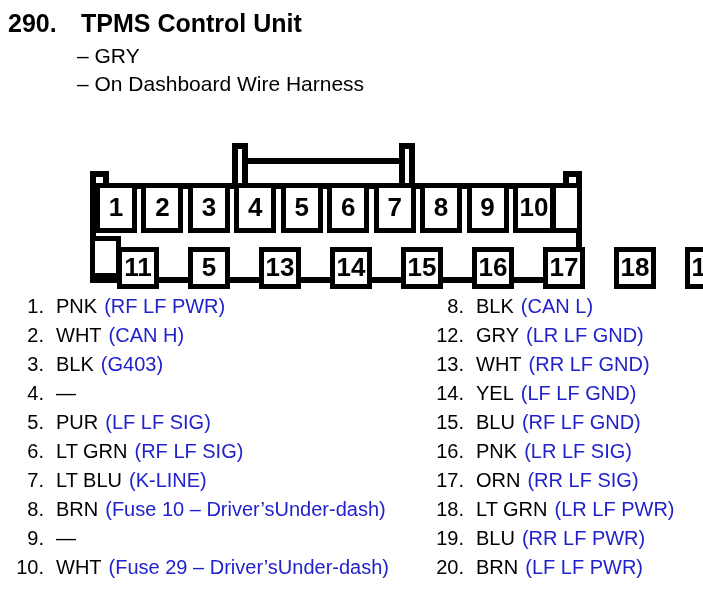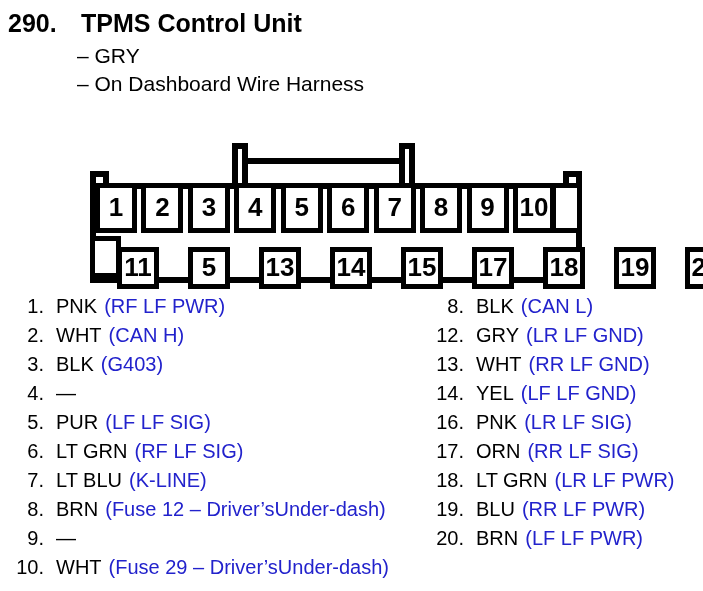--- a/index.html
+++ b/index.html
@@ -101,20 +101,21 @@
         <div class="cell cell-bottom">11</div>
 
         <div class="cell cell-bottom">5</div>
 
         <div class="cell cell-bottom">13</div>
 
         <div class="cell cell-bottom">14</div>
 
         <div class="cell cell-bottom">15</div>
 
+        <div class="cell cell-bottom">16</div>
 
         <div class="cell cell-bottom">17</div>
 
         <div class="cell cell-bottom">18</div>
 
         <div class="cell cell-bottom">19</div>
 
         <div class="cell cell-bottom">20</div>
       </div>
     <div class="blank-cell blank-top-right"></div>
@@ -130,37 +131,38 @@
       <div class="pin-row"><span class="pin-num">3.</span><span class="pin-wire">BLK</span><span class="pin-signal">(G403)</span></div>
 
       <div class="pin-row"><span class="pin-num">4.</span><span class="pin-wire">—</span><span class="pin-signal"></span></div>
 
       <div class="pin-row"><span class="pin-num">5.</span><span class="pin-wire">PUR</span><span class="pin-signal">(LF LF SIG)</span></div>
 
       <div class="pin-row"><span class="pin-num">6.</span><span class="pin-wire">LT GRN</span><span class="pin-signal">(RF LF SIG)</span></div>
 
       <div class="pin-row"><span class="pin-num">7.</span><span class="pin-wire">LT BLU</span><span class="pin-signal">(K-LINE)</span></div>
 
-      <div class="pin-row"><span class="pin-num">8.</span><span class="pin-wire">BRN</span><span class="pin-signal">(Fuse 12 – Driver’sUnder-dash)</span></div>
+      <div class="pin-row"><span class="pin-num">8.</span><span class="pin-wire">BRN</span><span class="pin-signal">(Fuse 10 – Driver’sUnder-dash)</span></div>
 
       <div class="pin-row"><span class="pin-num">9.</span><span class="pin-wire">—</span><span class="pin-signal"></span></div>
 
       <div class="pin-row"><span class="pin-num">10.</span><span class="pin-wire">WHT</span><span class="pin-signal">(Fuse 29 – Driver’sUnder-dash)</span></div>
     </div>
 
   <div class="pin-col col-right">
 
       <div class="pin-row"><span class="pin-num">8.</span><span class="pin-wire">BLK</span><span class="pin-signal">(CAN L)</span></div>
 
       <div class="pin-row"><span class="pin-num">12.</span><span class="pin-wire">GRY</span><span class="pin-signal">(LR LF GND)</span></div>
 
       <div class="pin-row"><span class="pin-num">13.</span><span class="pin-wire">WHT</span><span class="pin-signal">(RR LF GND)</span></div>
 
       <div class="pin-row"><span class="pin-num">14.</span><span class="pin-wire">YEL</span><span class="pin-signal">(LF LF GND)</span></div>
 
+      <div class="pin-row"><span class="pin-num">15.</span><span class="pin-wire">BLU</span><span class="pin-signal">(RF LF GND)</span></div>
 
       <div class="pin-row"><span class="pin-num">16.</span><span class="pin-wire">PNK</span><span class="pin-signal">(LR LF SIG)</span></div>
 
       <div class="pin-row"><span class="pin-num">17.</span><span class="pin-wire">ORN</span><span class="pin-signal">(RR LF SIG)</span></div>
 
       <div class="pin-row"><span class="pin-num">18.</span><span class="pin-wire">LT GRN</span><span class="pin-signal">(LR LF PWR)</span></div>
 
       <div class="pin-row"><span class="pin-num">19.</span><span class="pin-wire">BLU</span><span class="pin-signal">(RR LF PWR)</span></div>
 
       <div class="pin-row"><span class="pin-num">20.</span><span class="pin-wire">BRN</span><span class="pin-signal">(LF LF PWR)</span></div>

